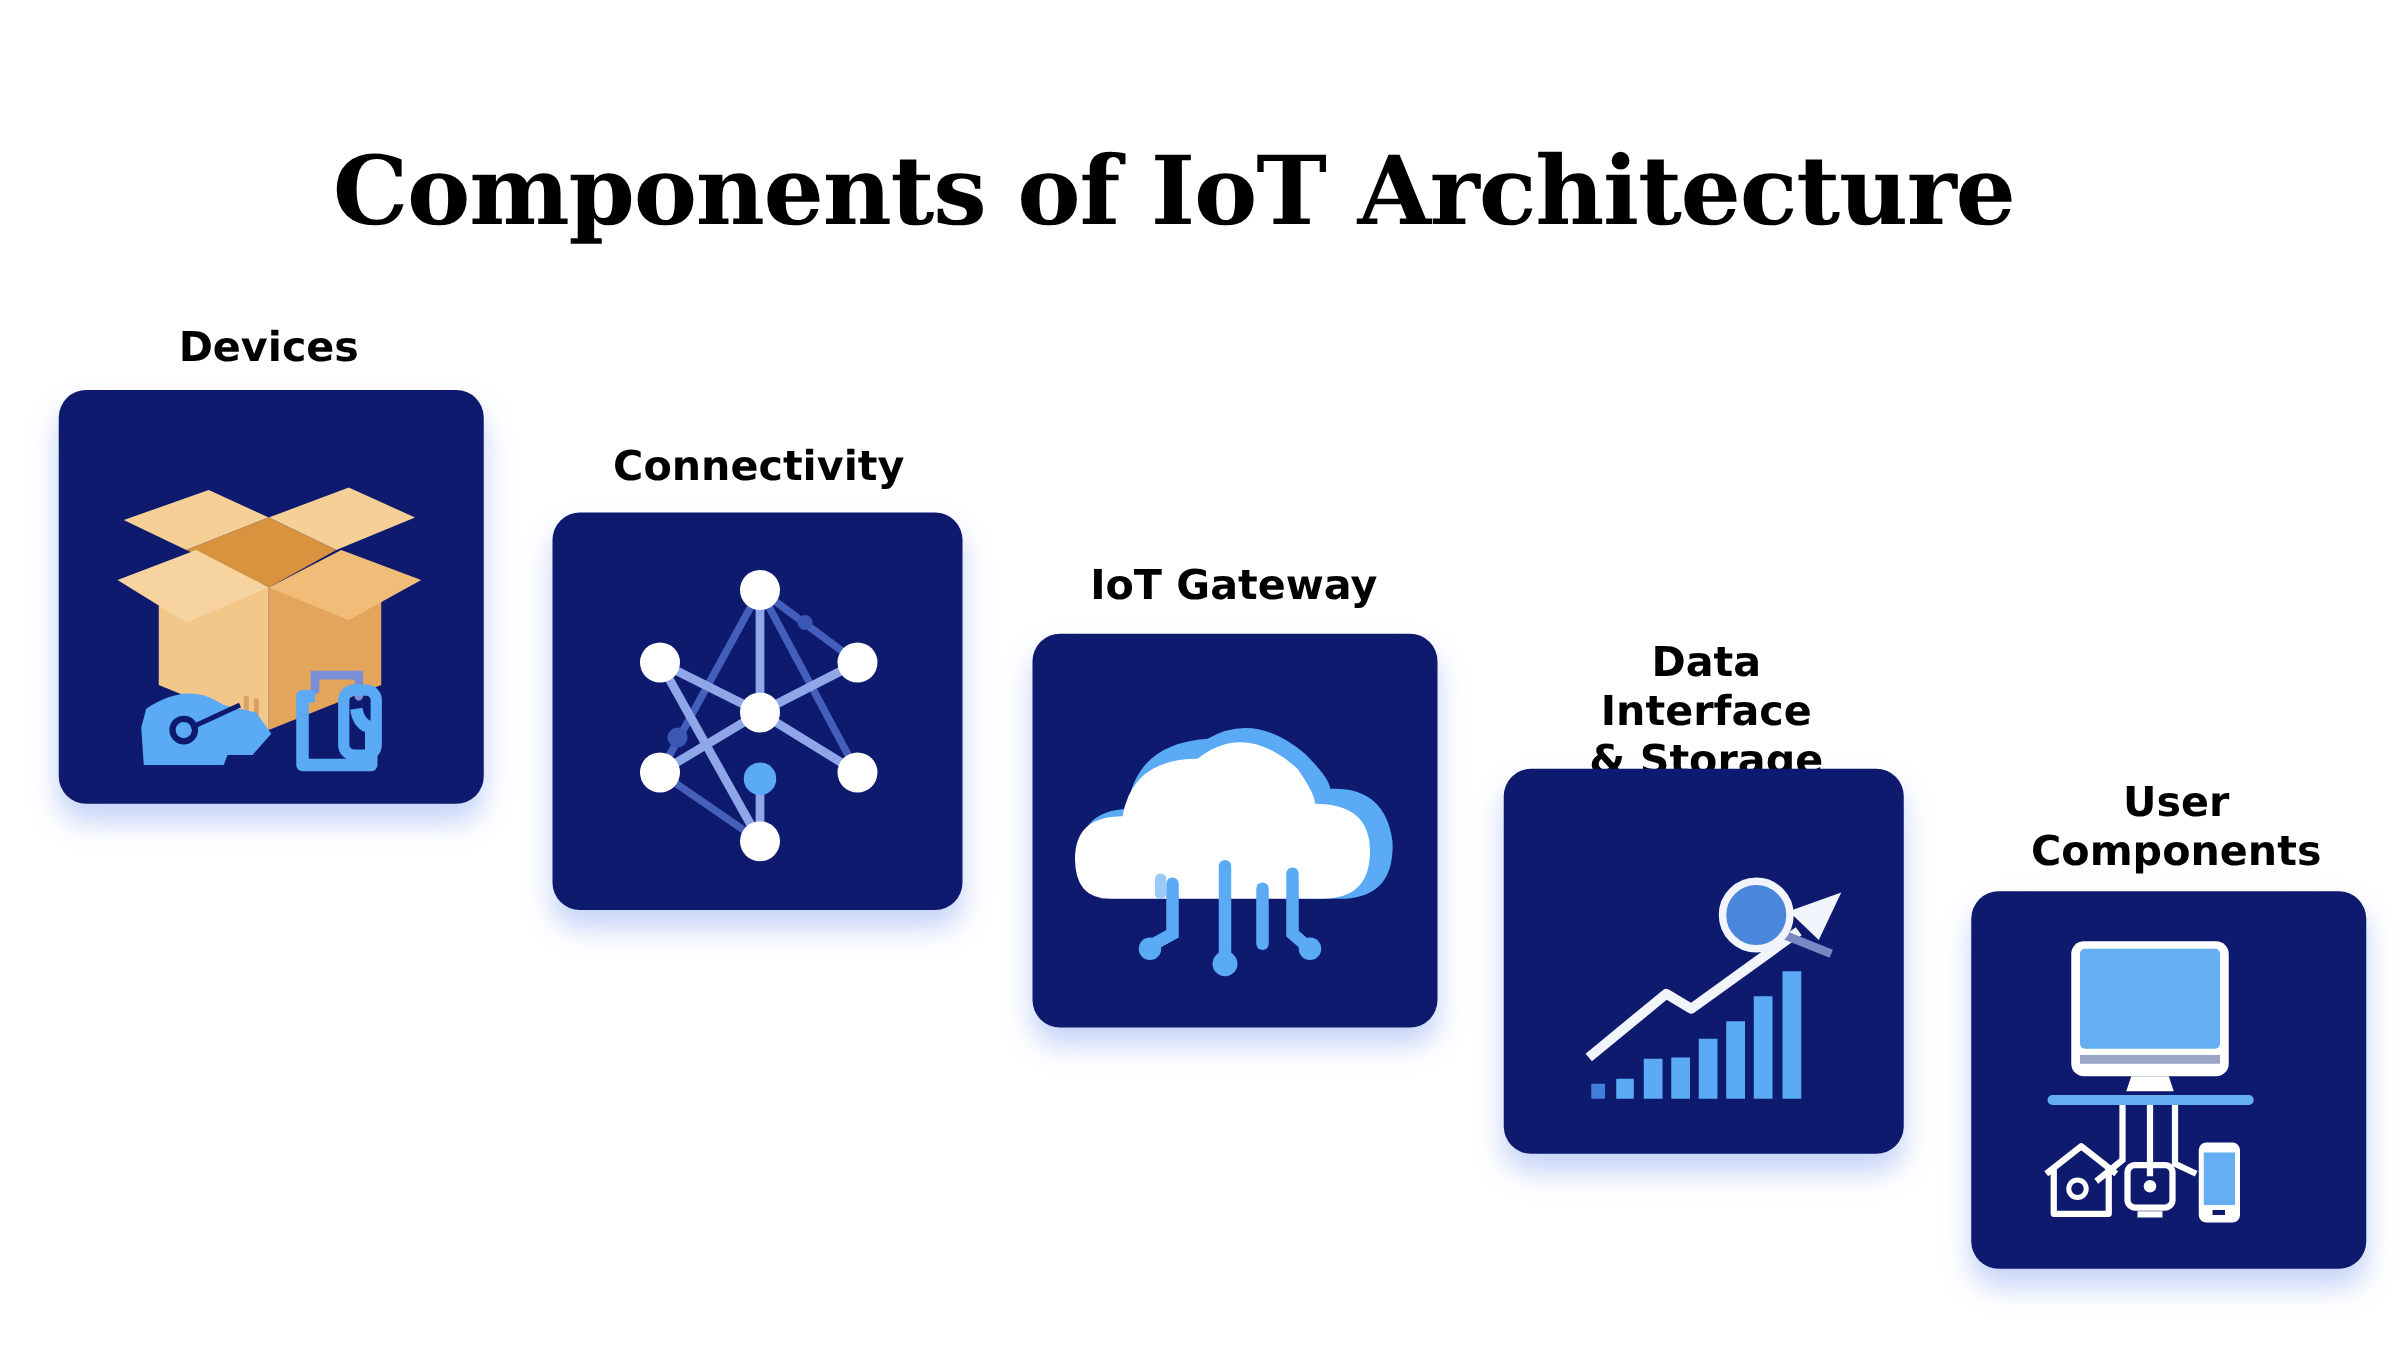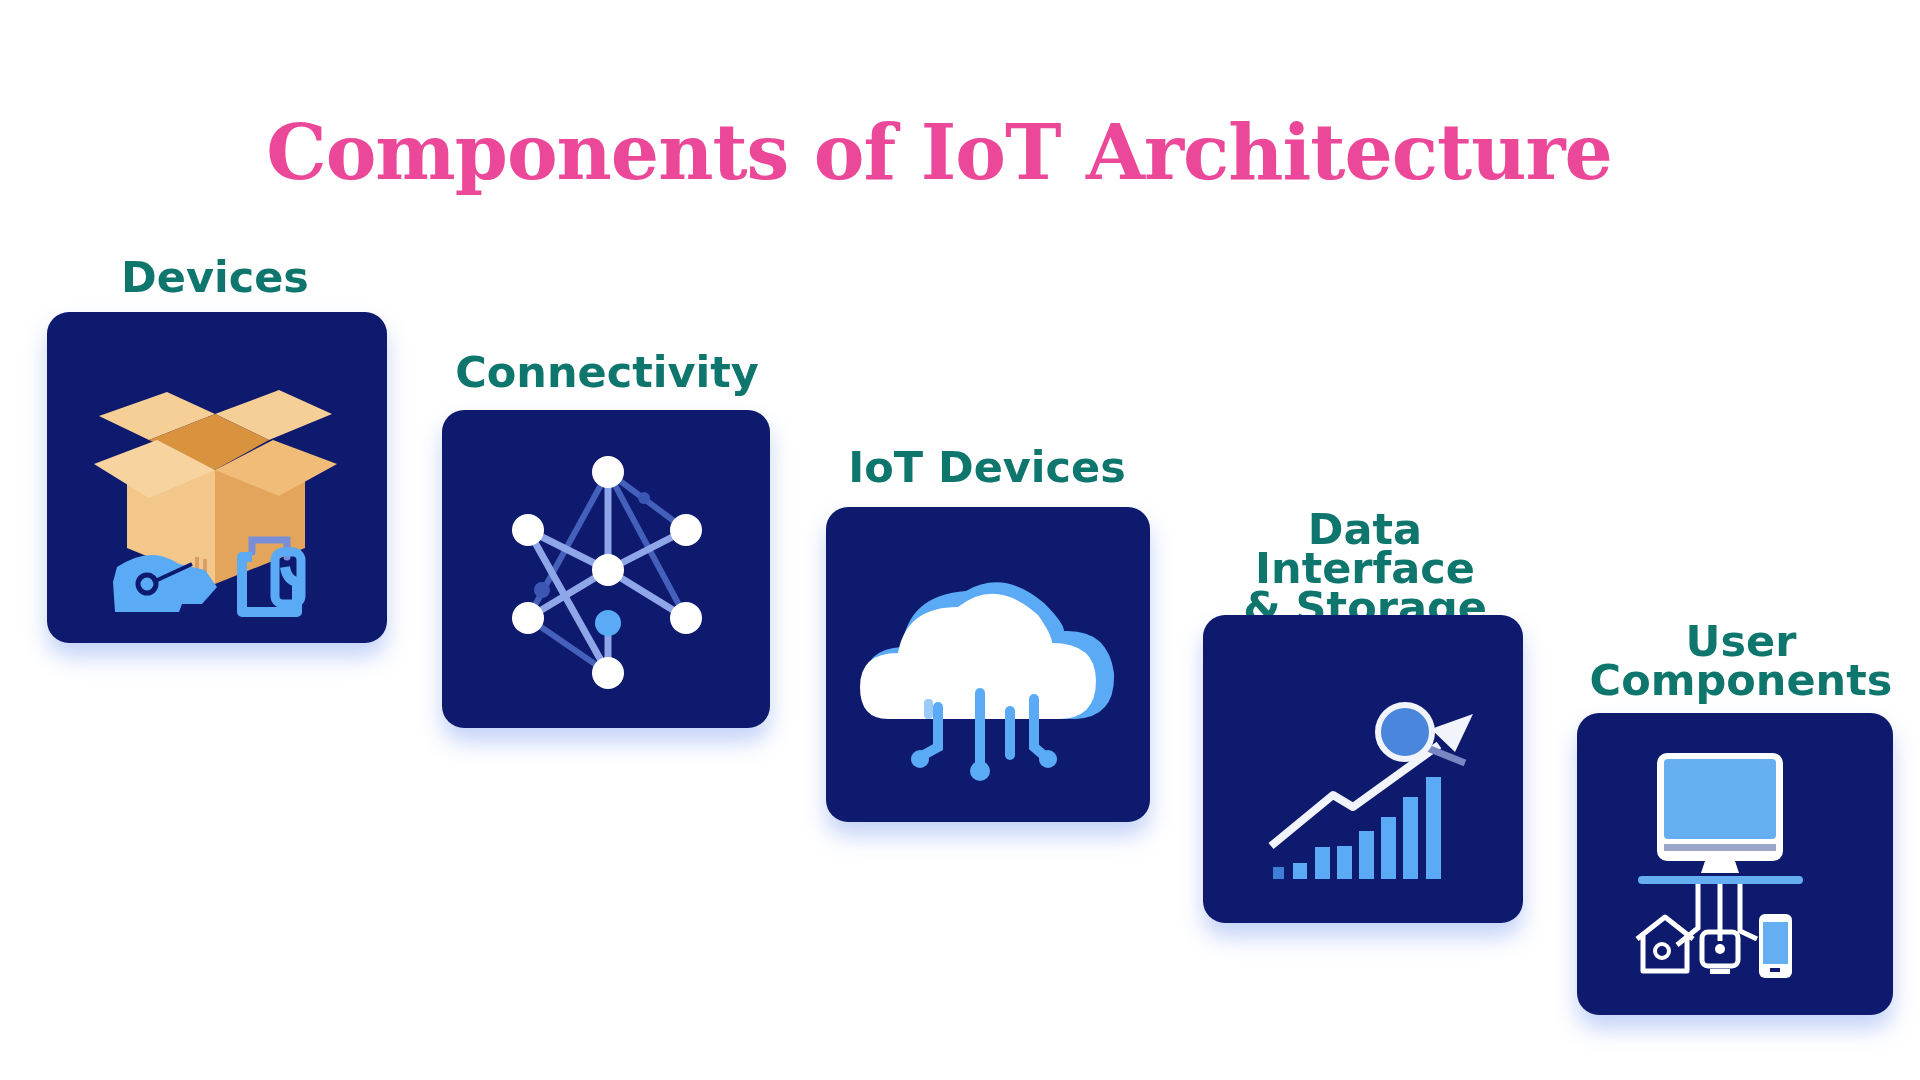--- a/index.html
+++ b/index.html
@@ -5,25 +5,25 @@
   html, body { margin:0; padding:0; }
   body {
     width:1920px; height:1080px; position:relative; overflow:hidden;
     background:#ffffff;
     font-family:"DejaVu Sans", "Liberation Sans", sans-serif;
   }
   .title {
     position:absolute; left:0; top:108px; width:1878px; text-align:center;
     font-family:"DejaVu Serif", "Liberation Serif", serif;
     font-weight:bold; font-size:76px; letter-spacing:-1px;
-    color:#ec4899; white-space:nowrap;
+    color:#000000; white-space:nowrap;
   }
   .label {
     position:absolute; text-align:center; font-weight:bold;
-    font-size:43px; line-height:39px; color:#0f766e;
+    font-size:33px; line-height:39px; color:#000000;
     transform:translateX(-50%); white-space:nowrap;
   }
   .card {
     position:absolute; background:#0d1a6e; border-radius:22px;
     box-shadow:0 14px 22px rgba(90,130,235,0.35);
   }
   .card svg { position:absolute; left:0; top:0; width:100%; height:100%; }
 </style>
 </head>
 <body>
@@ -88,21 +88,21 @@
       <circle cx="166" cy="160" r="16"></circle>
       <circle cx="86" cy="208" r="16"></circle>
       <circle cx="244" cy="208" r="16"></circle>
       <circle cx="166" cy="263" r="16"></circle>
     </g>
     <circle cx="166" cy="213" r="13" fill="#5aaaf5"></circle>
   </svg>
 </div>
 
 <div class="label" style="left:987px; top:448px;">
-  <div>IoT Devices</div>
+  <div>IoT Gateway</div>
 </div>
 <div class="card" style="left:826px; top:507px; width:324px; height:315px;">
   <svg viewBox="0 0 324 315">
     <path d="M70,210 Q38,210 38,176 Q38,142 76,140 Q82,88 140,84 Q178,62 218,96 Q238,116 238,124 Q282,122 288,166 Q290,210 250,212 Z" fill="#5aaaf5"></path>
     <path d="M62,212 Q34,212 34,180 Q34,146 72,146 Q80,100 132,100 Q170,70 212,108 Q226,128 226,136 Q270,136 270,174 Q270,212 232,212 Z" fill="#ffffff"></path>
     <g stroke="#5aaaf5" stroke-width="10" stroke-linecap="round" fill="none">
       <path d="M112,200 L112,240 L94,250"></path>
       <path d="M154,186 L154,262"></path>
       <path d="M184,204 L184,248"></path>
       <path d="M208,192 L208,240 L222,252"></path>

